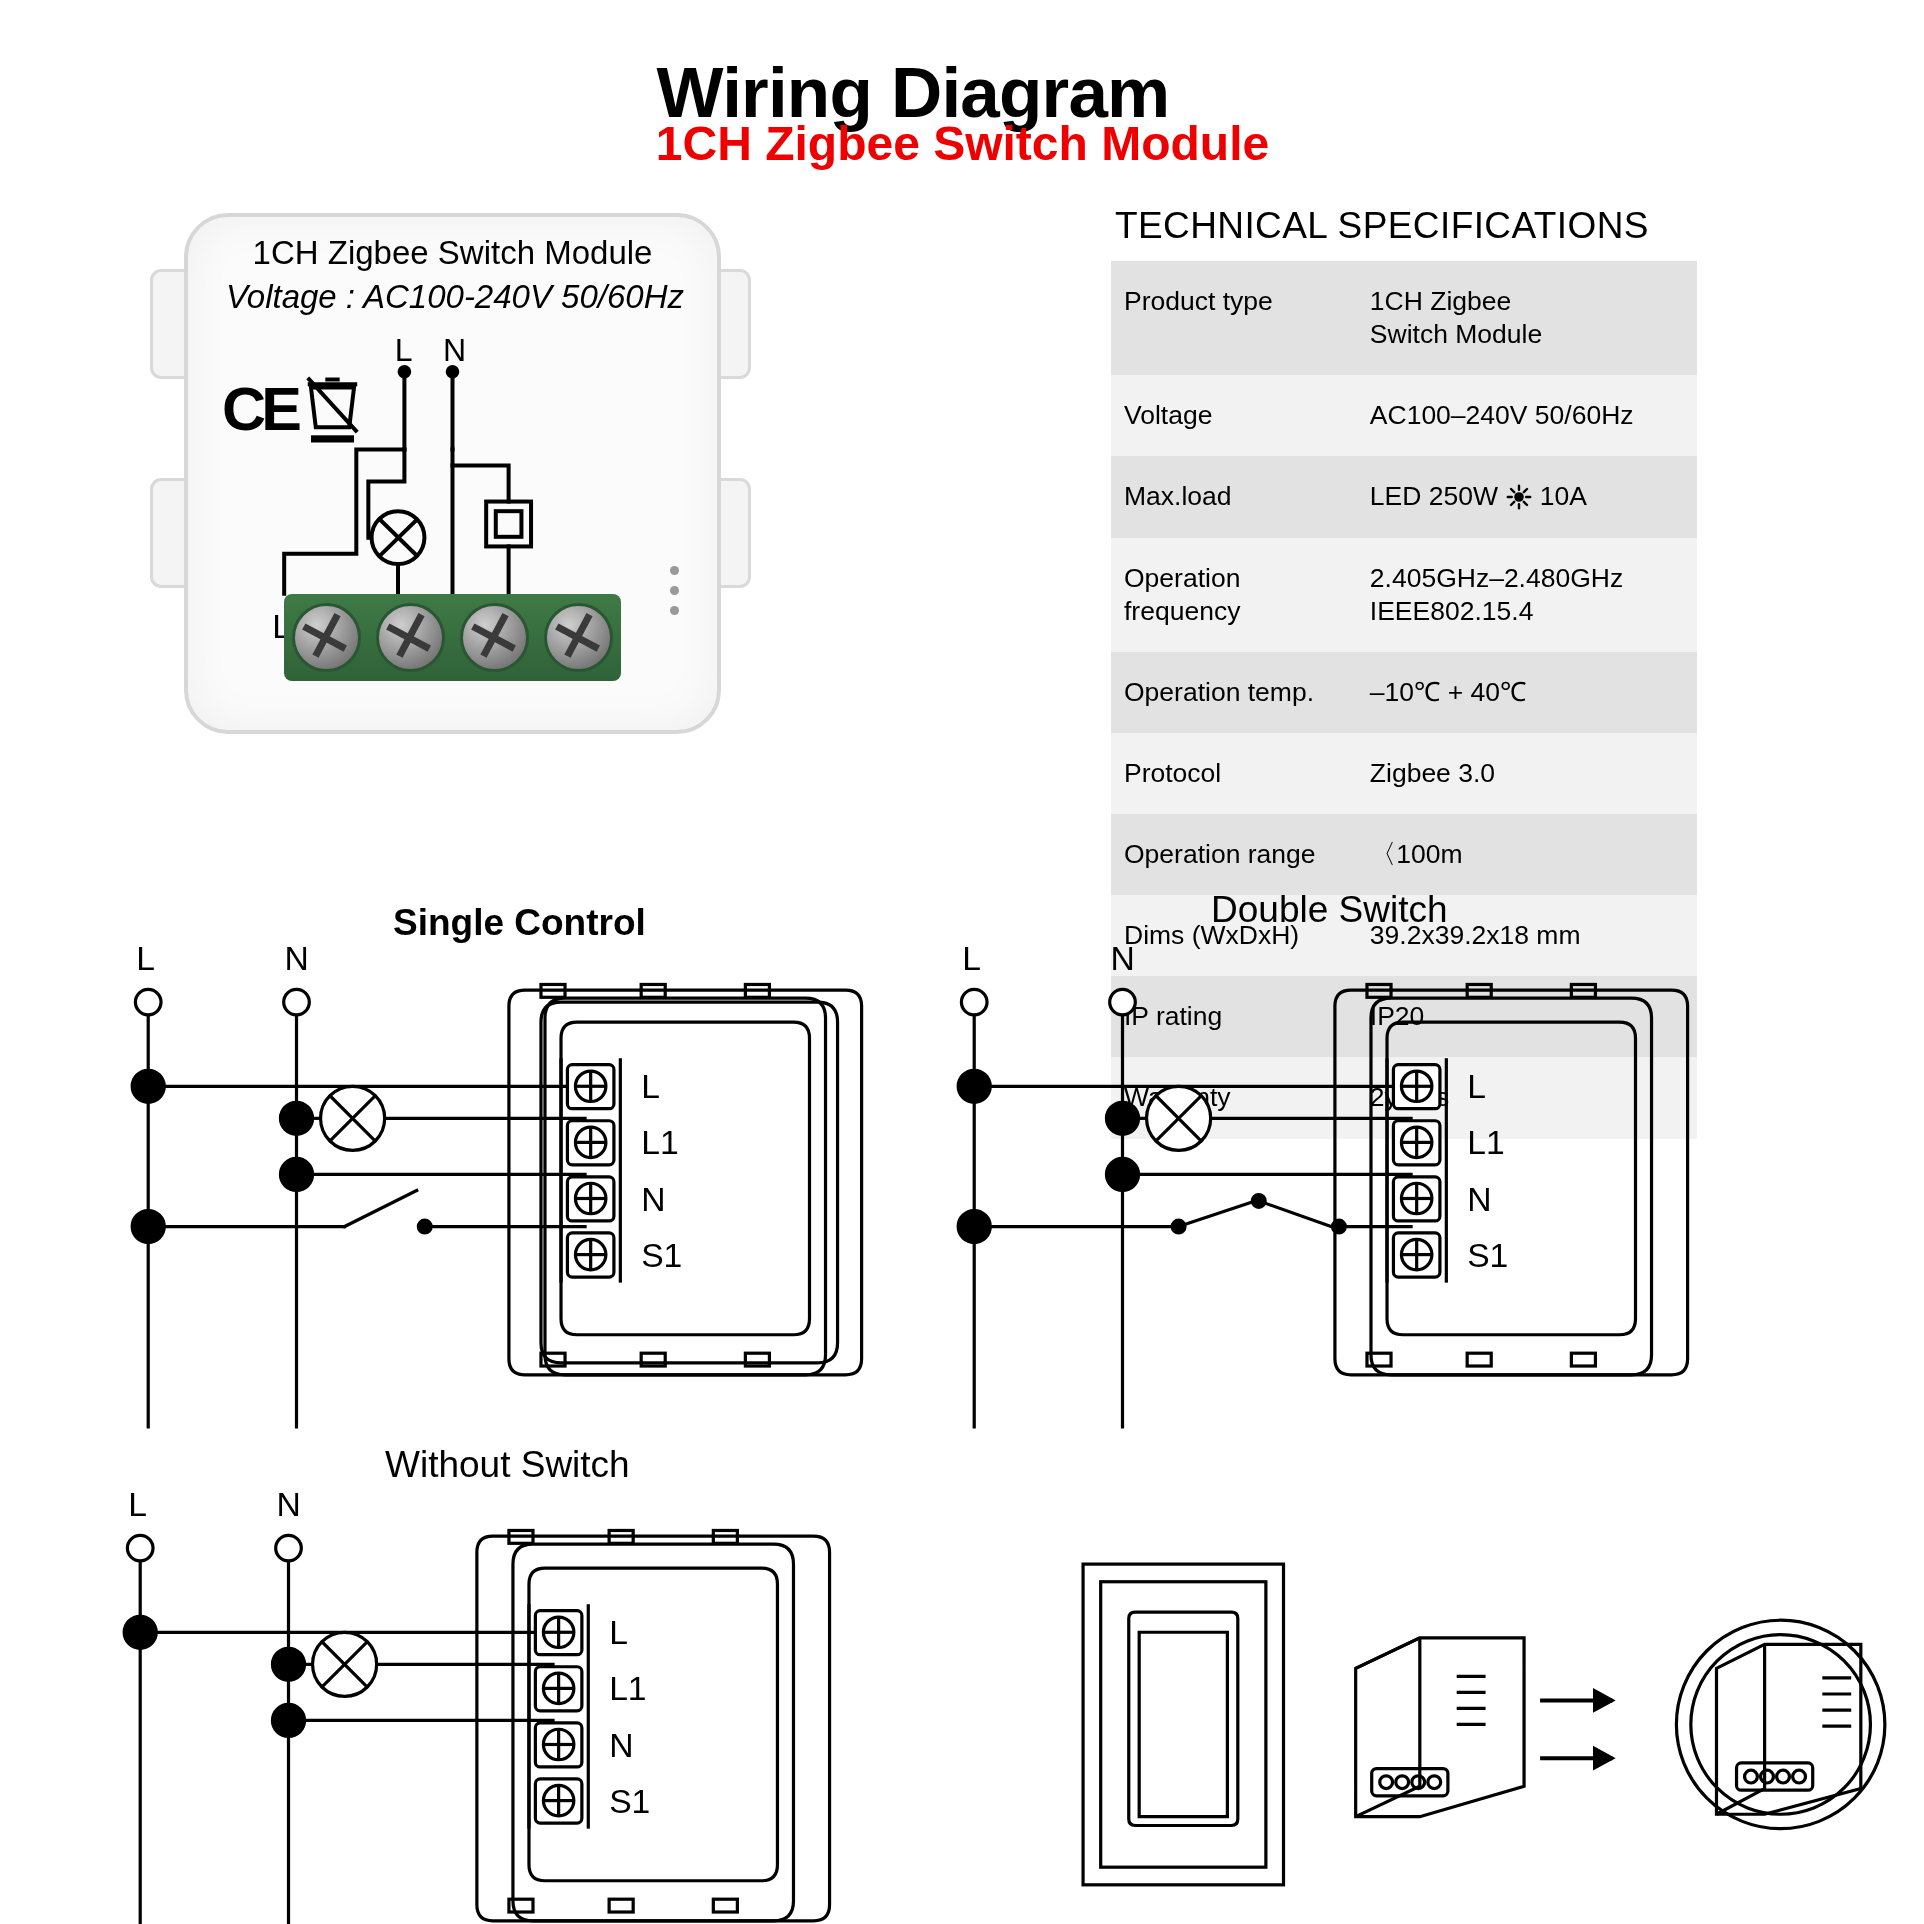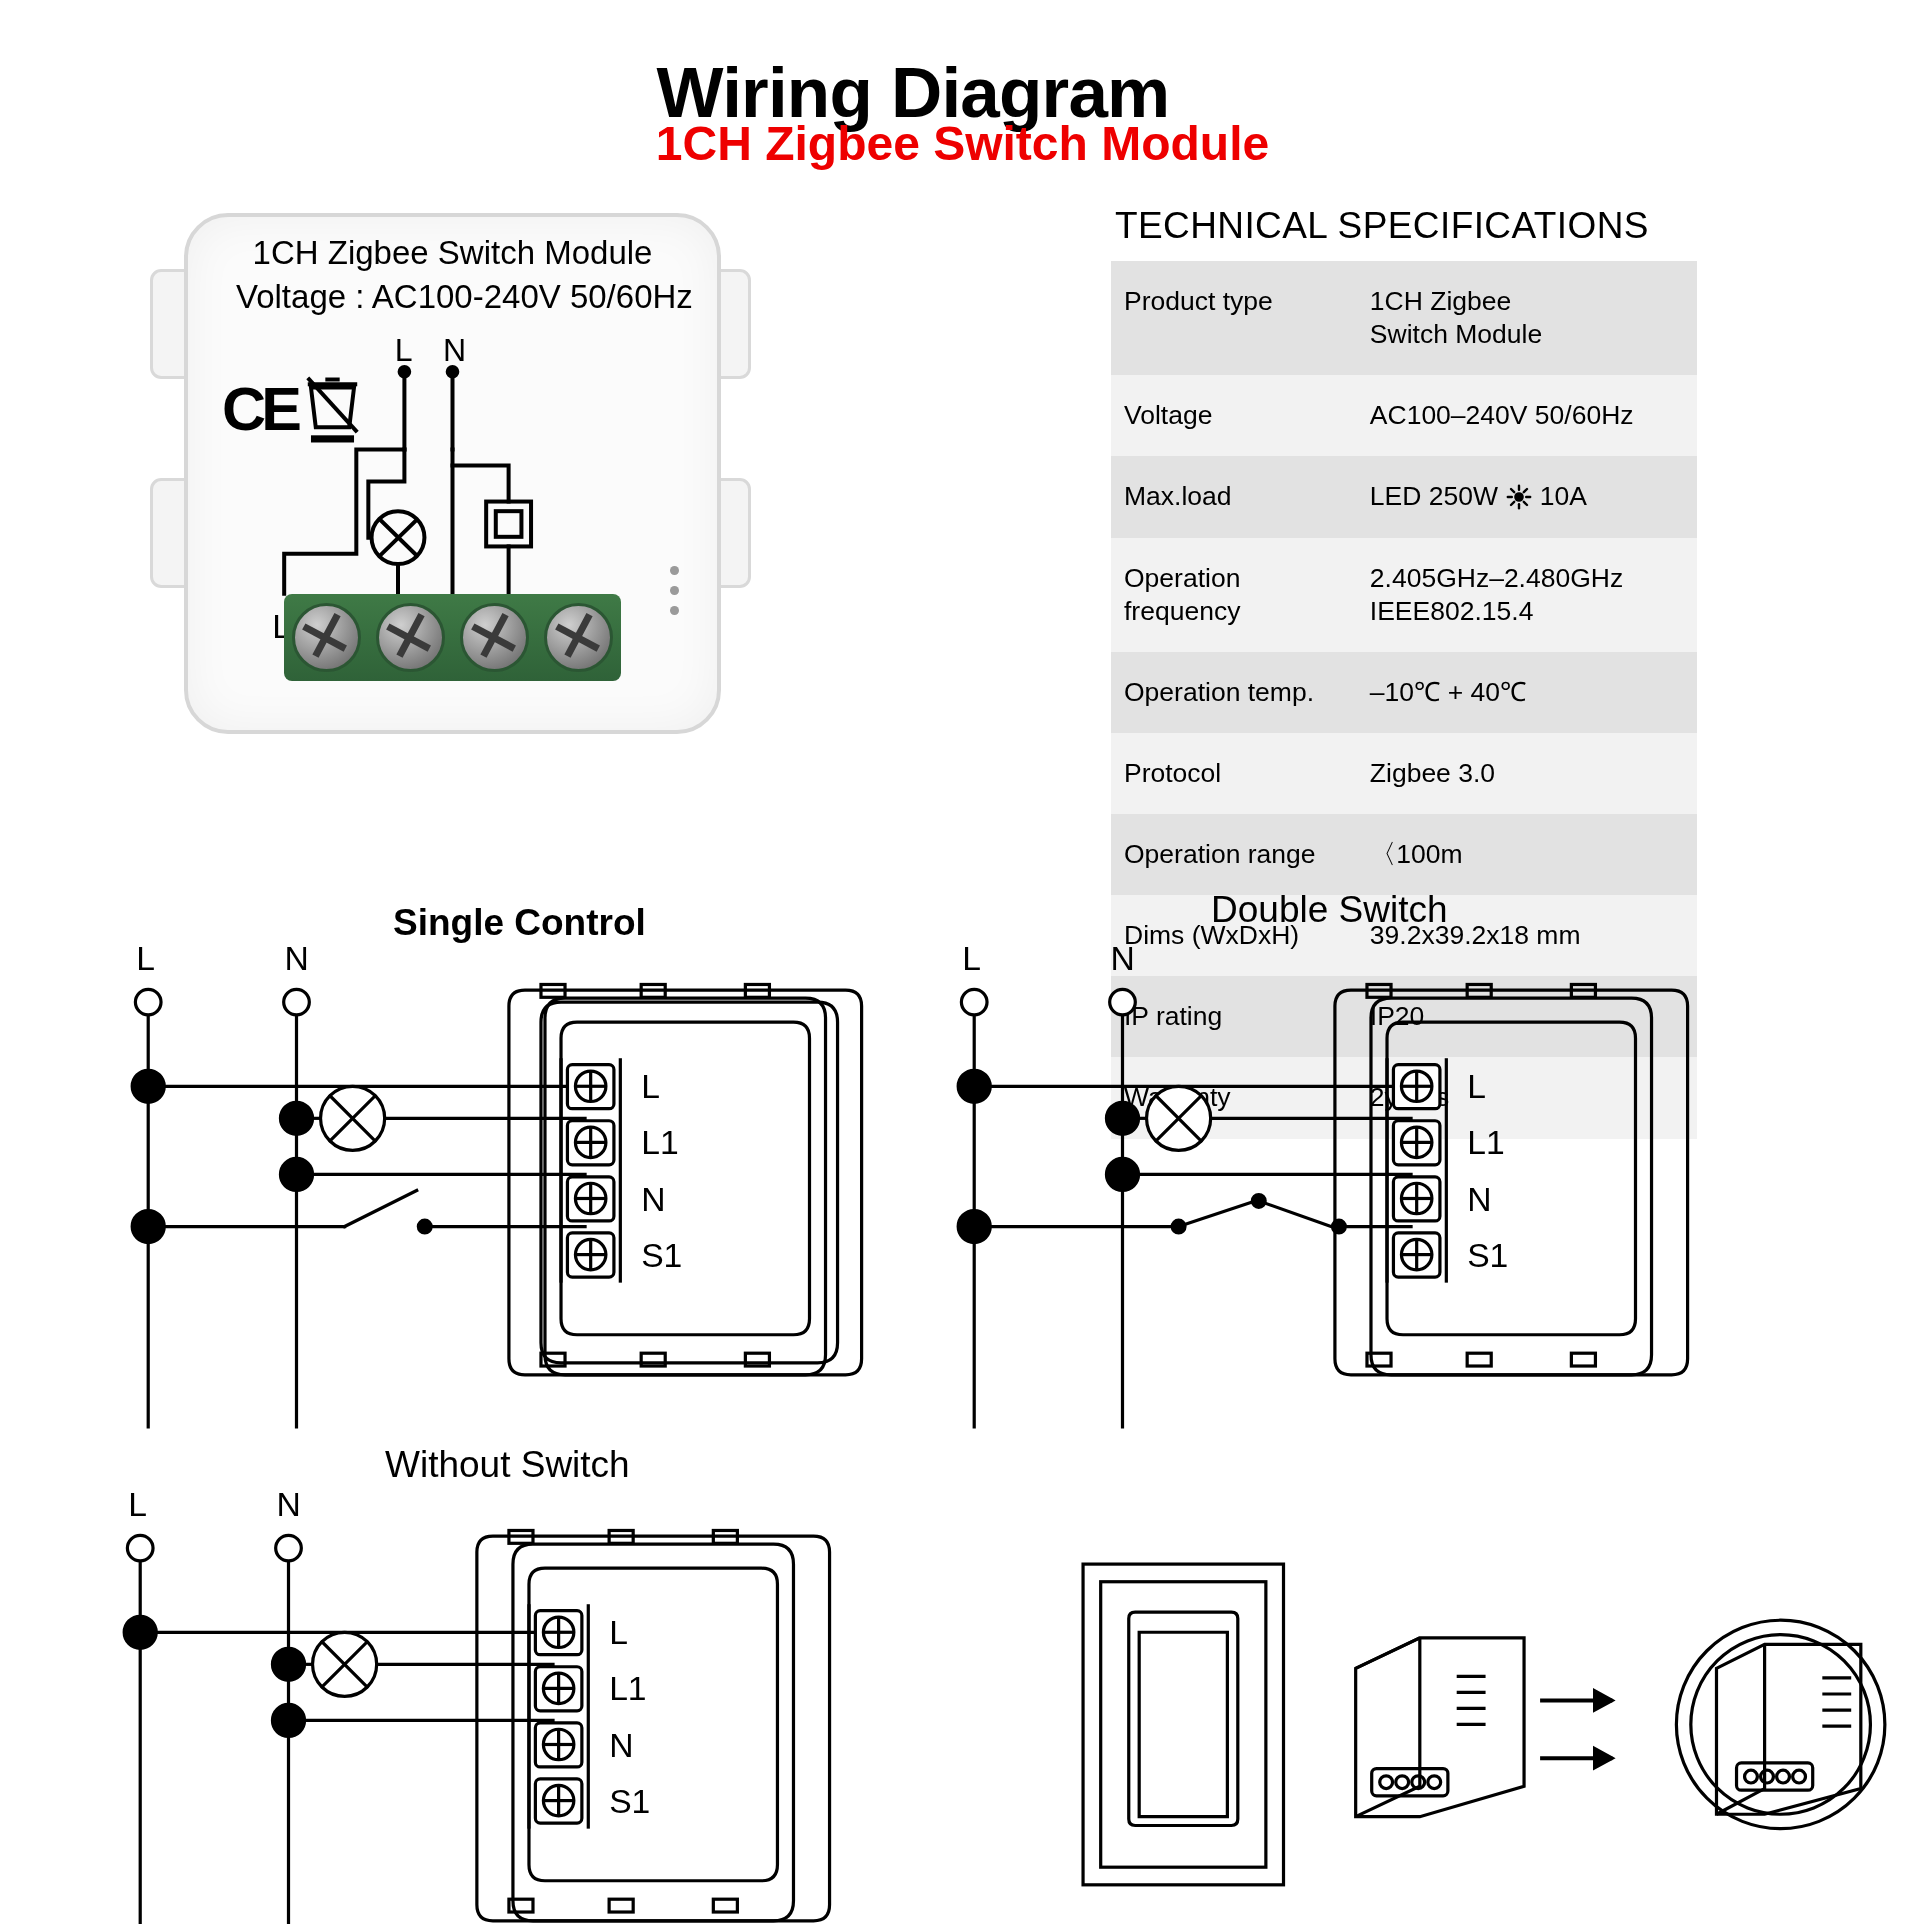--- a/index.html
+++ b/index.html
@@ -105,21 +105,21 @@
     position: absolute;
     left: 0;
     top: 0;
     width: 529px;
     padding-top: 14.4px;
     text-align: center;
     font-size: 33px;
     line-height: 1.33;
   }
   .dev-label .ln { display: block; text-align: center; }
-  .dev-label .ln.left { text-align: left; padding-left: 48px; }
+  .dev-label .ln.left { text-align: left; padding-left: 38px; font-style: italic; }
 
   .cert-row {
     position: absolute;
     left: 34px;
     top: 156px;
     width: 289px;
     height: 72px;
     display: flex;
     align-items: center;
     gap: 6px;

